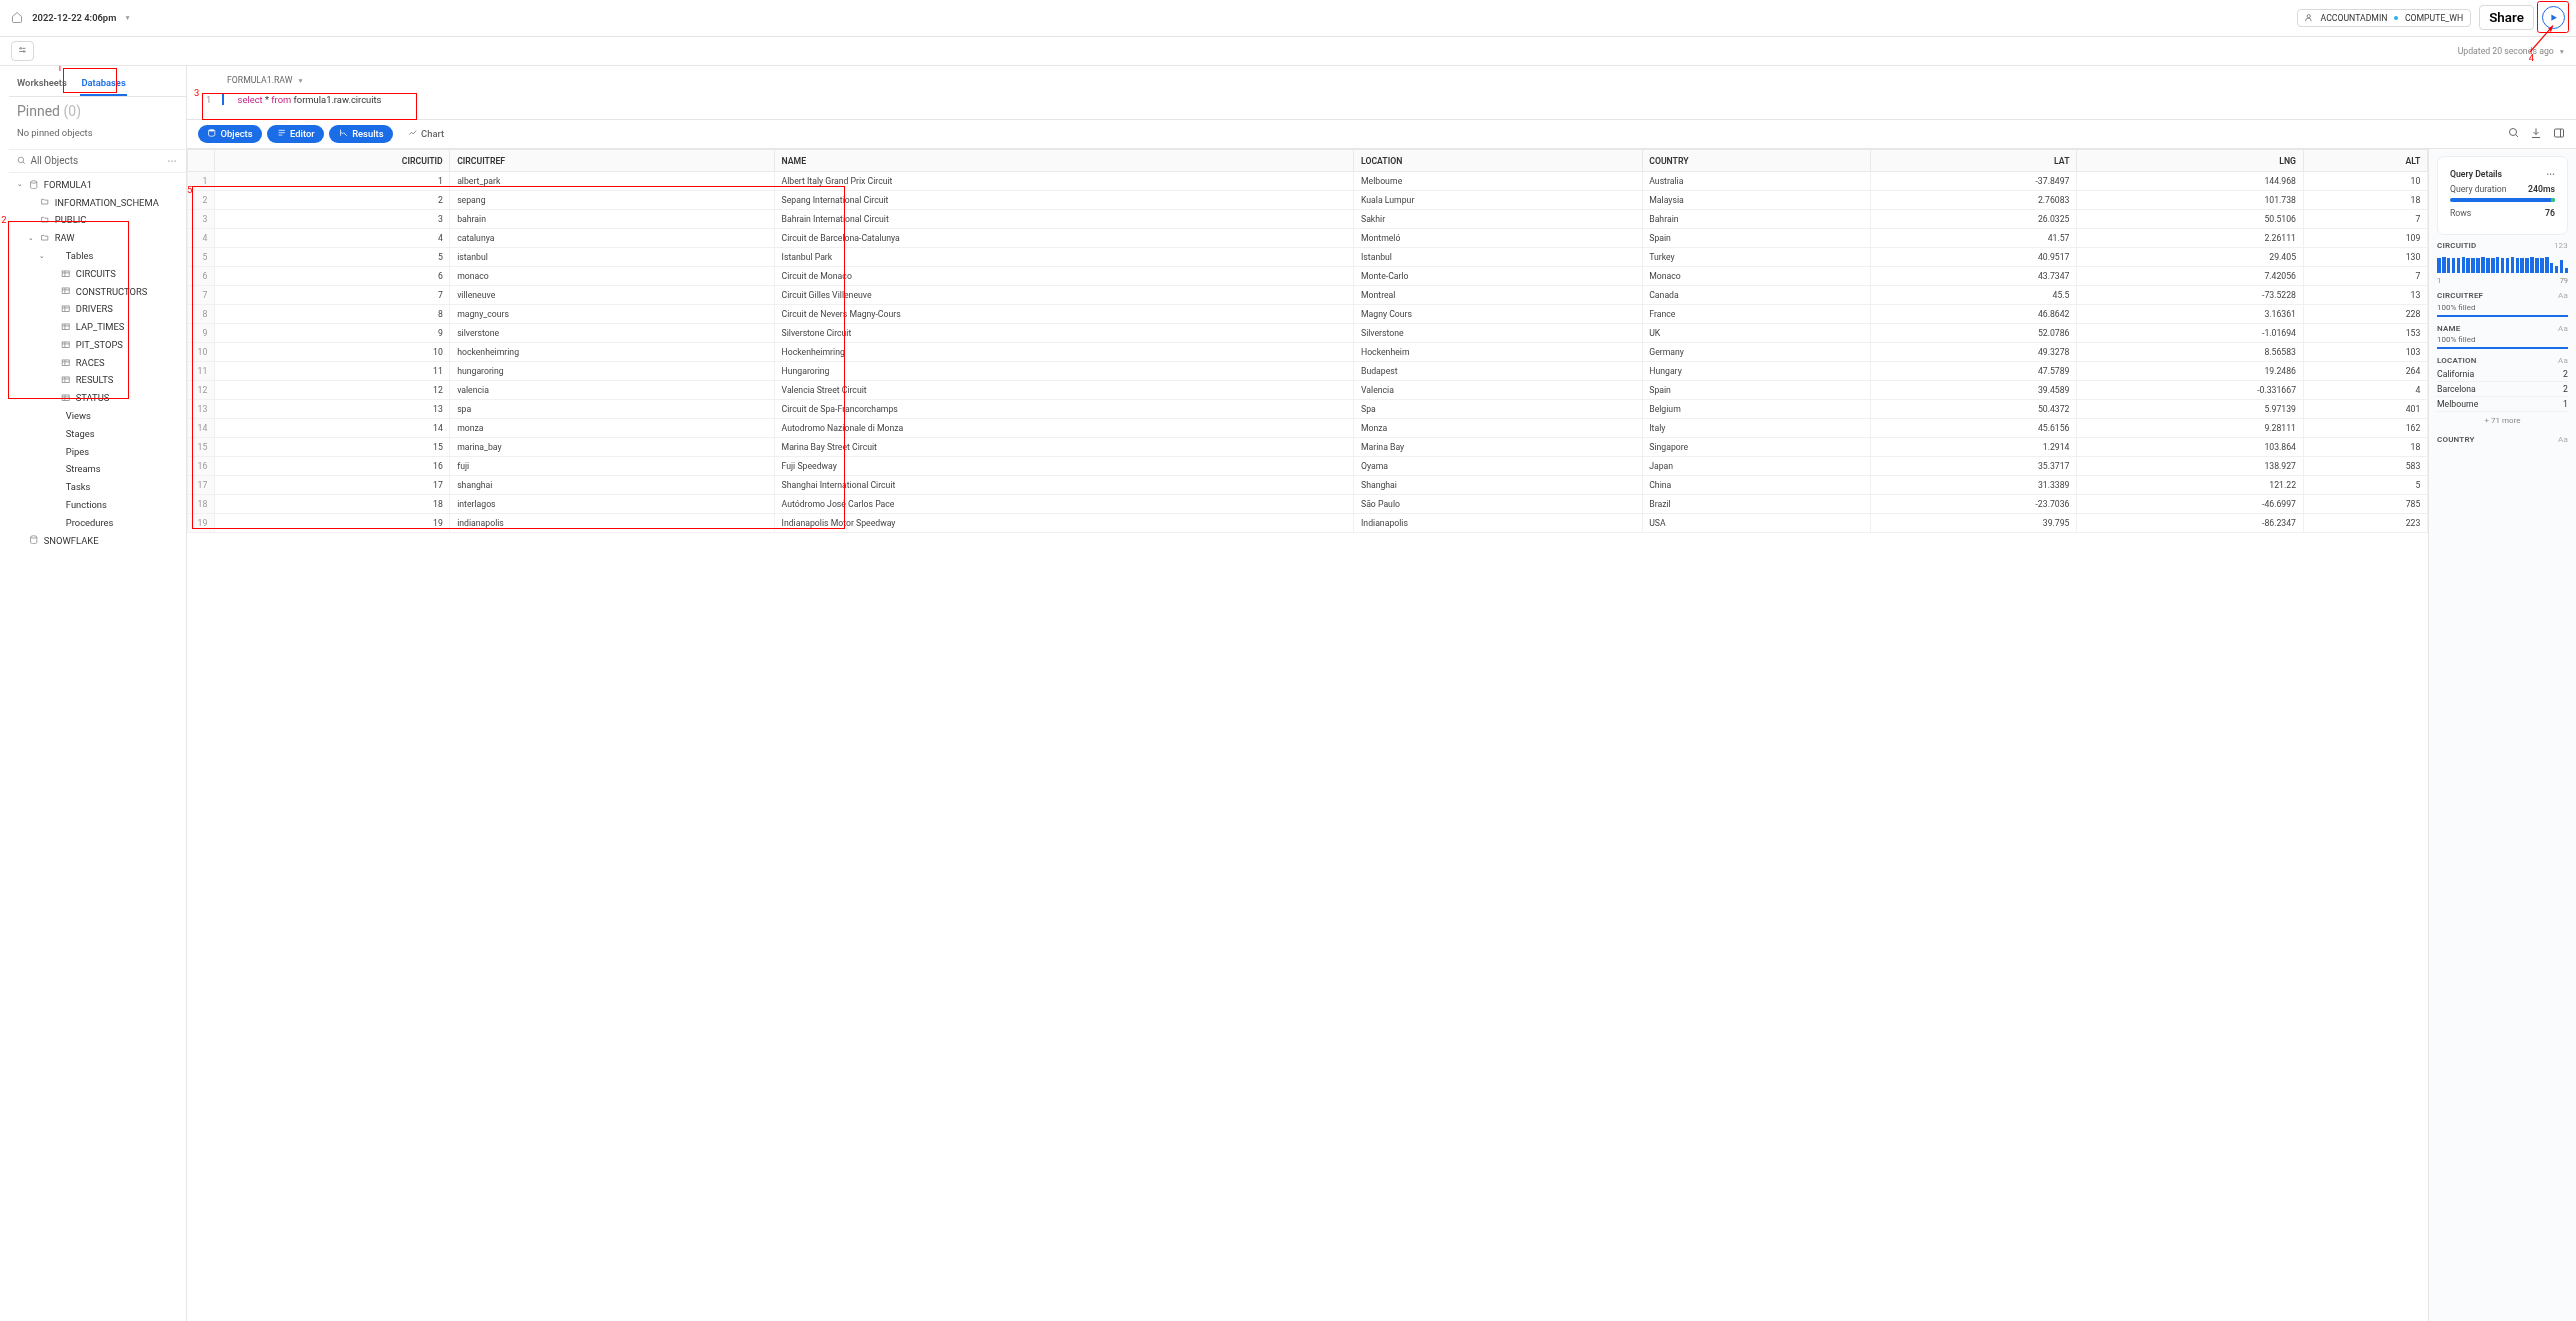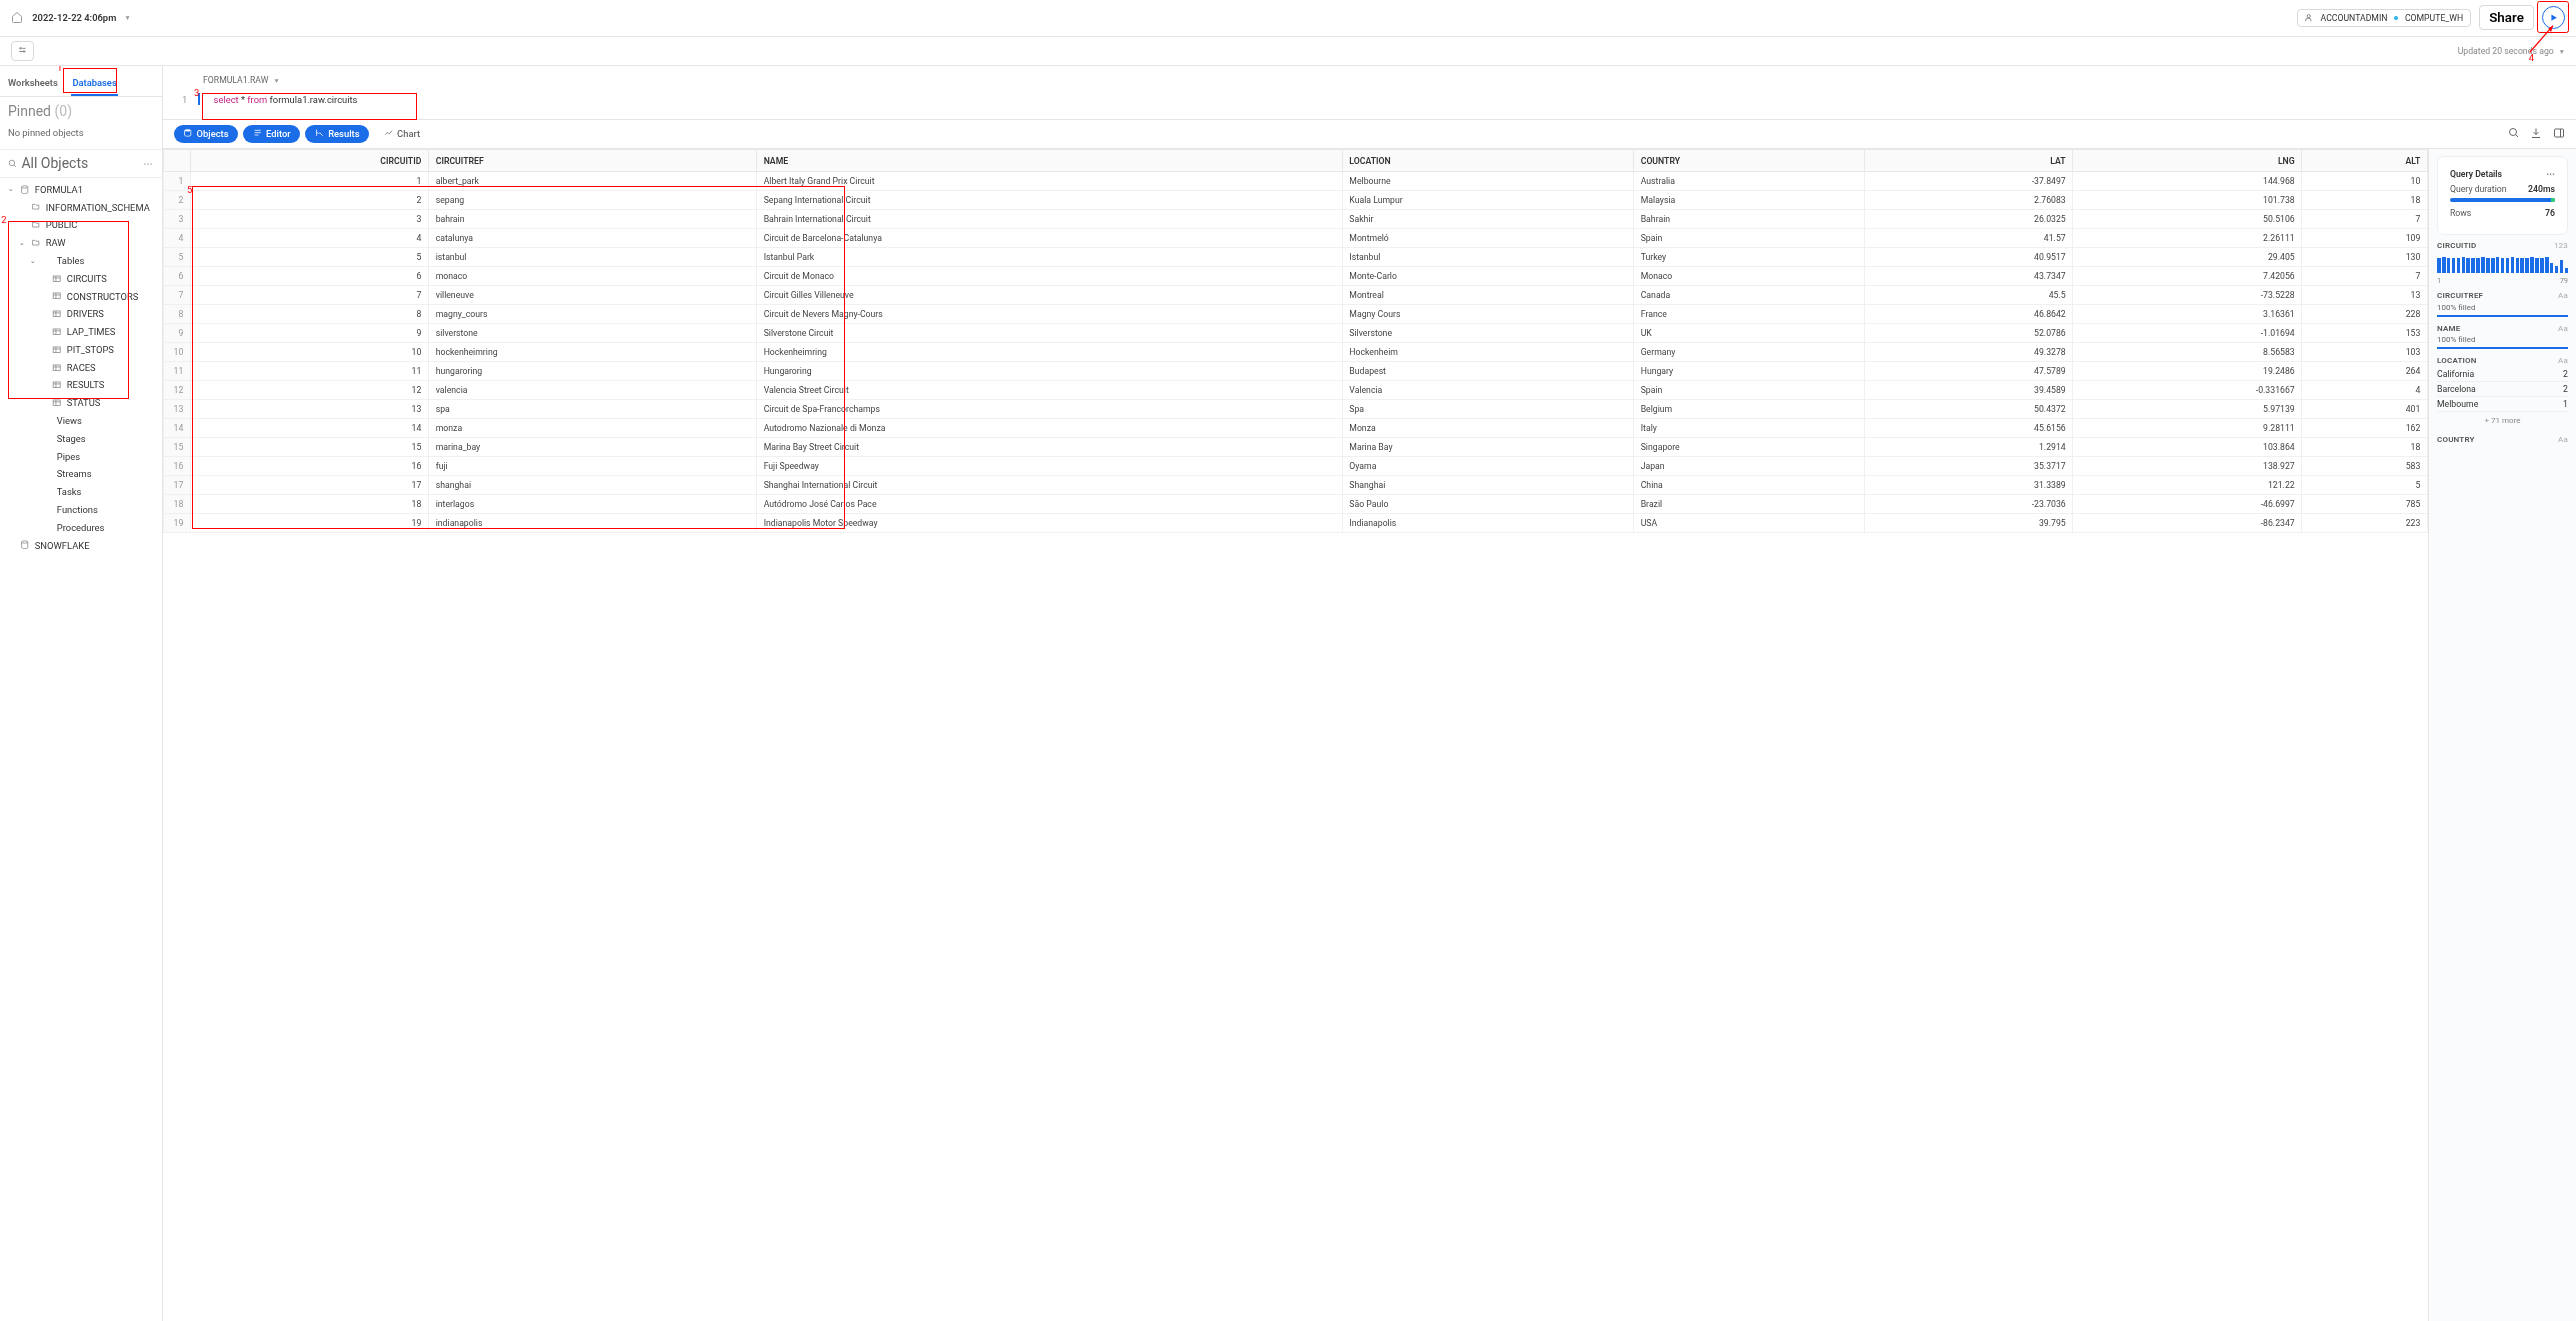--- a/index.html
+++ b/index.html
@@ -22,30 +22,30 @@
 
 
 .subheader { display:flex; padding: 4px 10.8px; border-bottom:0.7px solid #e5e5e5; align-items:center;}
 .filter-btn { border:0.7px solid #d9d9d9; border-radius:4px; width:23px;height:20px;display:flex;align-items:center;justify-content:center;color:#666;}
 .updated { margin-left:auto; color:#888; font-size:8.7px;}
 
 
 .body { display:flex; flex:1; overflow:hidden; position:relative;}
 
 
-.sidebar { width: 163px; border-right:0.7px solid #e5e5e5; display:flex; flex-direction:column; overflow-y:auto;}
+.sidebar { width: 187px; border-right:0.7px solid #e5e5e5; display:flex; flex-direction:column; overflow-y:auto;padding-left:9px;}
 .tabs { display:flex; padding: 5.4px 6.7px 0 6.7px; gap: 12px; border-bottom:0.7px solid #e5e5e5;}
 .tab { padding: 5.4px 1.3px 8px 1.3px; font-weight:600; color:#666; cursor:pointer; position:relative;}
 .tab.active { color:#1a6ce7;}
 .tab.active::after { content:''; position:absolute; bottom:0; left:0; right:0; height:2px; background:#1a6ce7;}
 .pinned { padding:6.7px 8px; color:#888; font-size:14px;}
 .pinned .count { color:#bbb;}
 .no-pinned { padding: 1.3px 8px 10.8px 8px; color:#666;}
 .search-row { display:flex; align-items:center; padding:5.4px 8px; gap:4px; border-top:0.7px solid #efefef; border-bottom:0.7px solid #efefef;}
-.search-row .lbl { color:#666; font-size:14px;}
+.search-row .lbl { color:#666; font-size:10px;}
 .search-row .dots { margin-left:auto; color:#888; letter-spacing:1.3px;}
 .tree { padding:2.7px 0; font-size:9.4px;}
 .tree-item { display:flex; align-items:center; gap:4px; padding:3.4px 5.4px 3.4px 8px; cursor:pointer; color:#333;}
 .tree-item .chev-t { width:8px; font-size:6.7px; color:#666;}
 .tree-item .icn { width:10.8px; color:#888; display:flex;align-items:center;}
 .indent-1 { padding-left:19px;}
 .indent-2 { padding-left:30px;}
 .indent-3 { padding-left:40px;}
 
 

